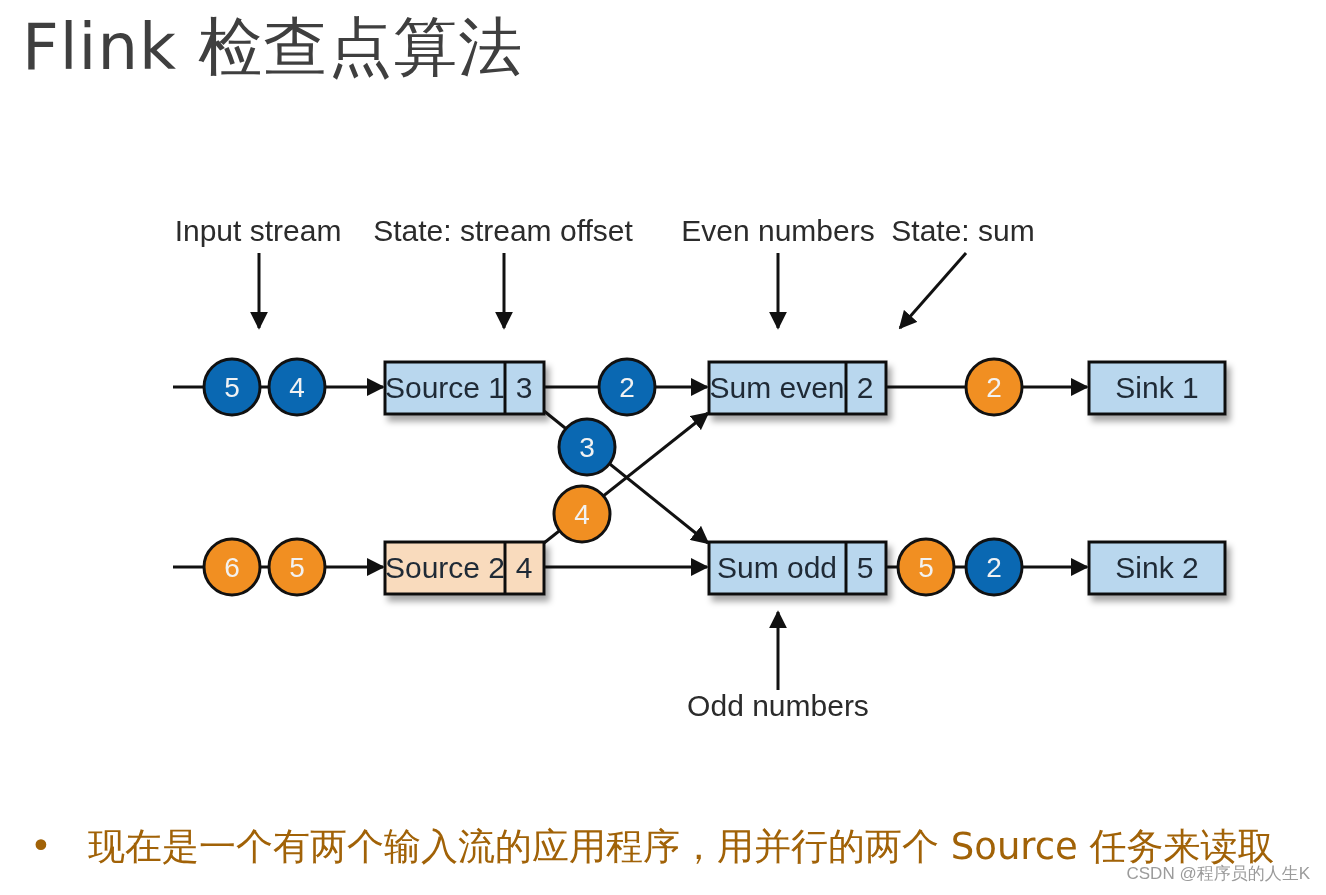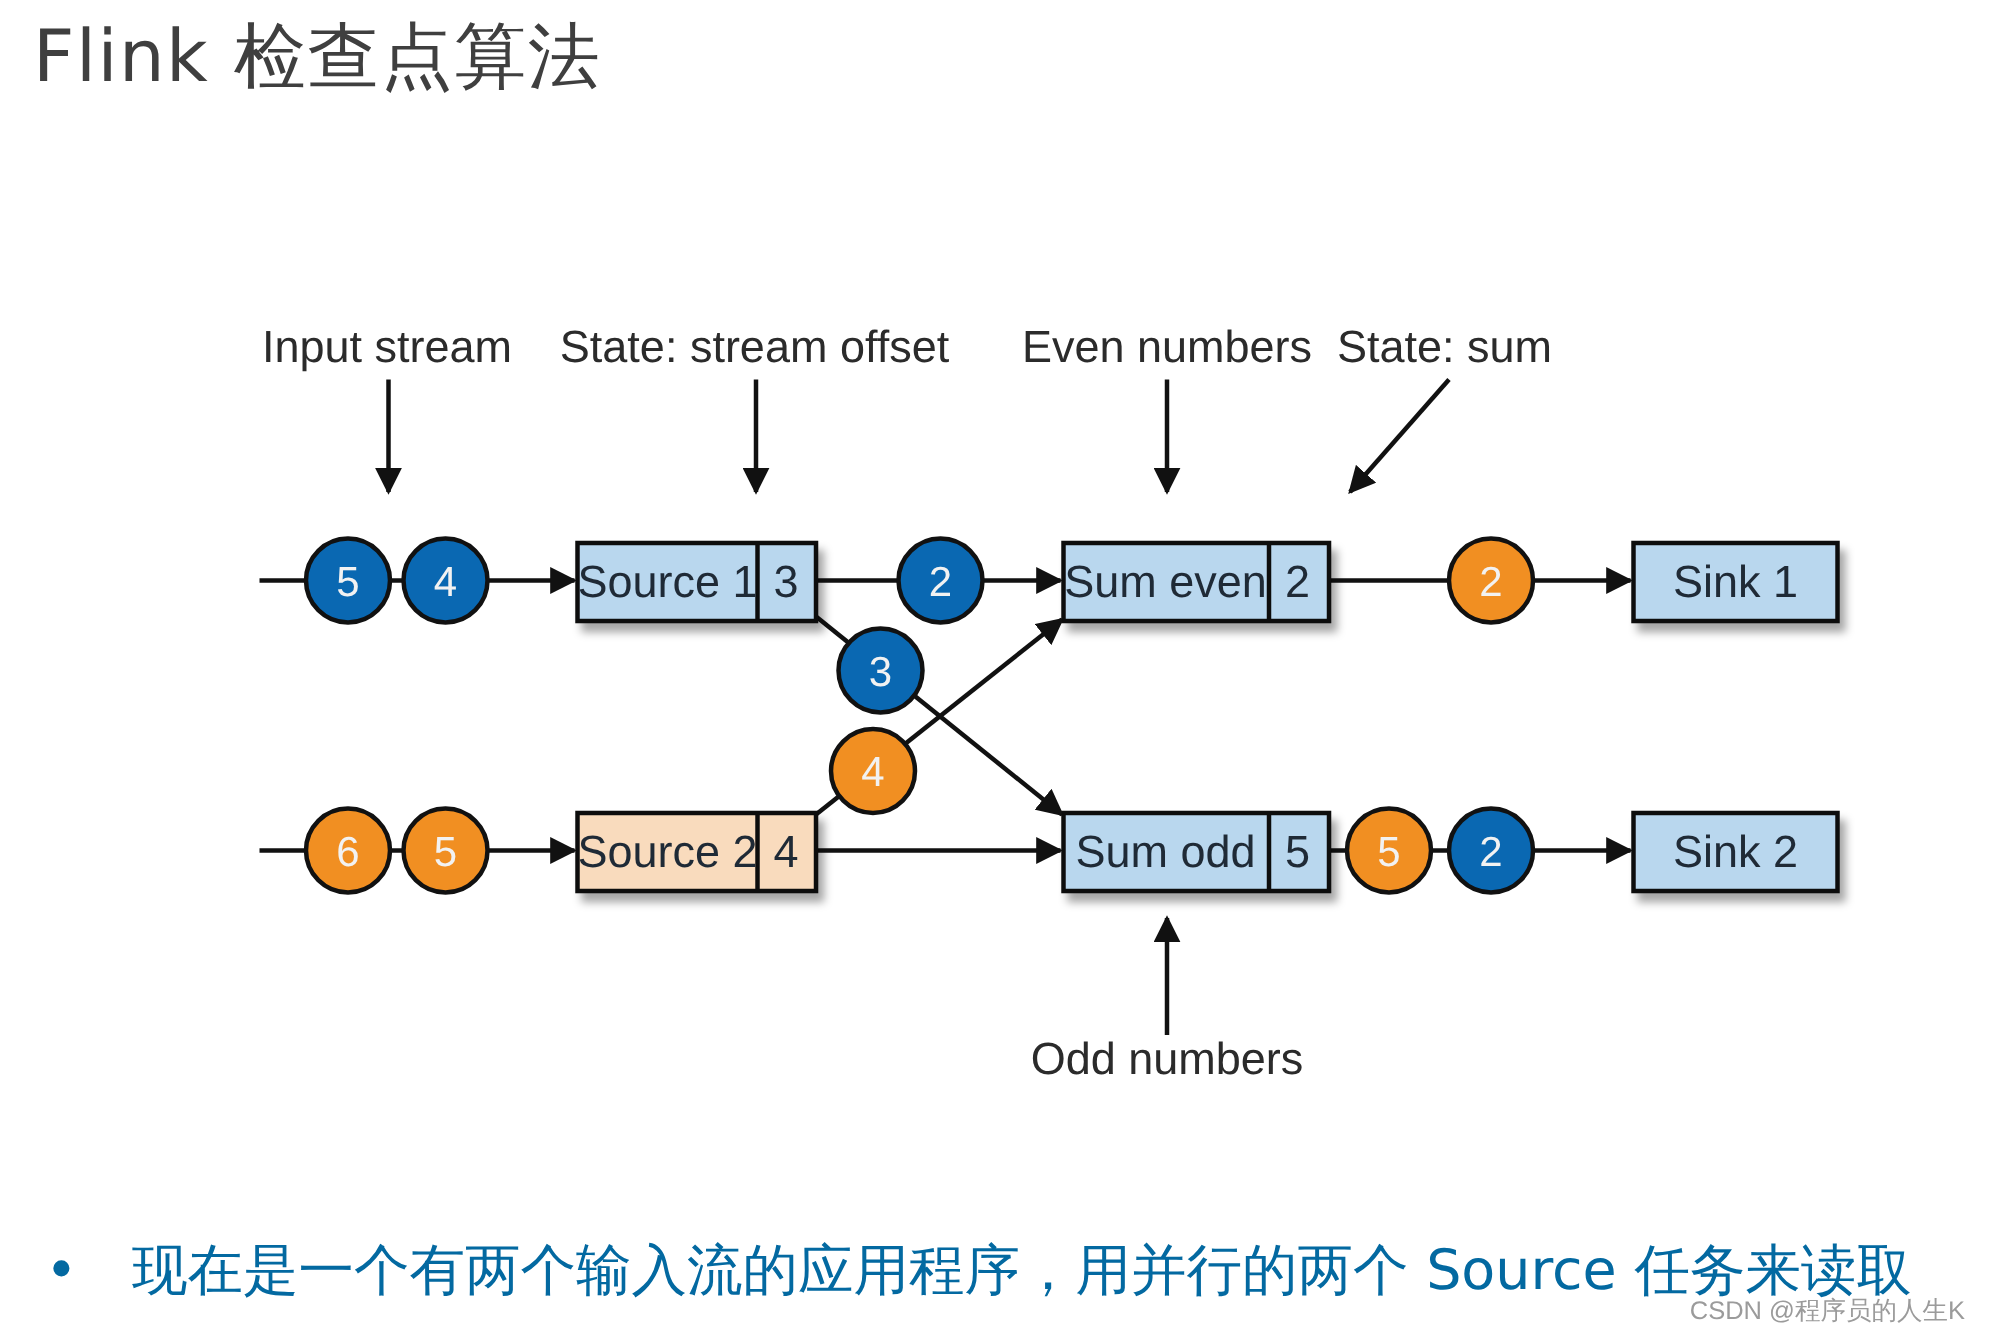--- a/index.html
+++ b/index.html
@@ -1,24 +1,24 @@
 <!DOCTYPE html>
 <html><head>
 <meta charset="utf-8">
 <style>
   html, body { margin: 0; padding: 0; background: #ffffff; }
   body { width: 1326px; height: 895px; position: relative; overflow: hidden;
          font-family: "DejaVu Sans", "Liberation Sans", sans-serif; }
-  .title { position: absolute; left: 22px; top: 12px; font-size: 48px; color: #3f3f3f;
+  .title { position: absolute; left: 22px; top: 12px; font-size: 64px; color: #3f3f3f;
            font-family: "DejaVu Sans", sans-serif; letter-spacing: 1px; line-height: 1.1; }
   svg.diagram { position: absolute; left: 0; top: 0; }
   .lbl { font-family: "Liberation Sans", "DejaVu Sans", sans-serif; font-size: 30px; fill: #2b2b2b; }
   .boxtxt { font-family: "Liberation Sans", "DejaVu Sans", sans-serif; font-size: 30px; fill: #1f2a36; }
   .circtxt { font-family: "Liberation Sans", "DejaVu Sans", sans-serif; font-size: 28px; fill: #f2f2f2; }
-  .bullet-row { position: absolute; left: 30px; top: 822px; font-size: 37px; color: #0369a1;
+  .bullet-row { position: absolute; left: 30px; top: 822px; font-size: 37px; color: #a16207;
                 font-family: "DejaVu Sans", sans-serif; white-space: nowrap; }
   .bullet-dot { display: inline-block; width: 58px; }
   .watermark { position: absolute; right: 16px; bottom: 10px; font-size: 17px; color: #9b9b9b;
                font-family: Liberation Sans, sans-serif; }
 </style>
 </head>
 <body>
 
 <div class="title">Flink 检查点算法</div>
 

